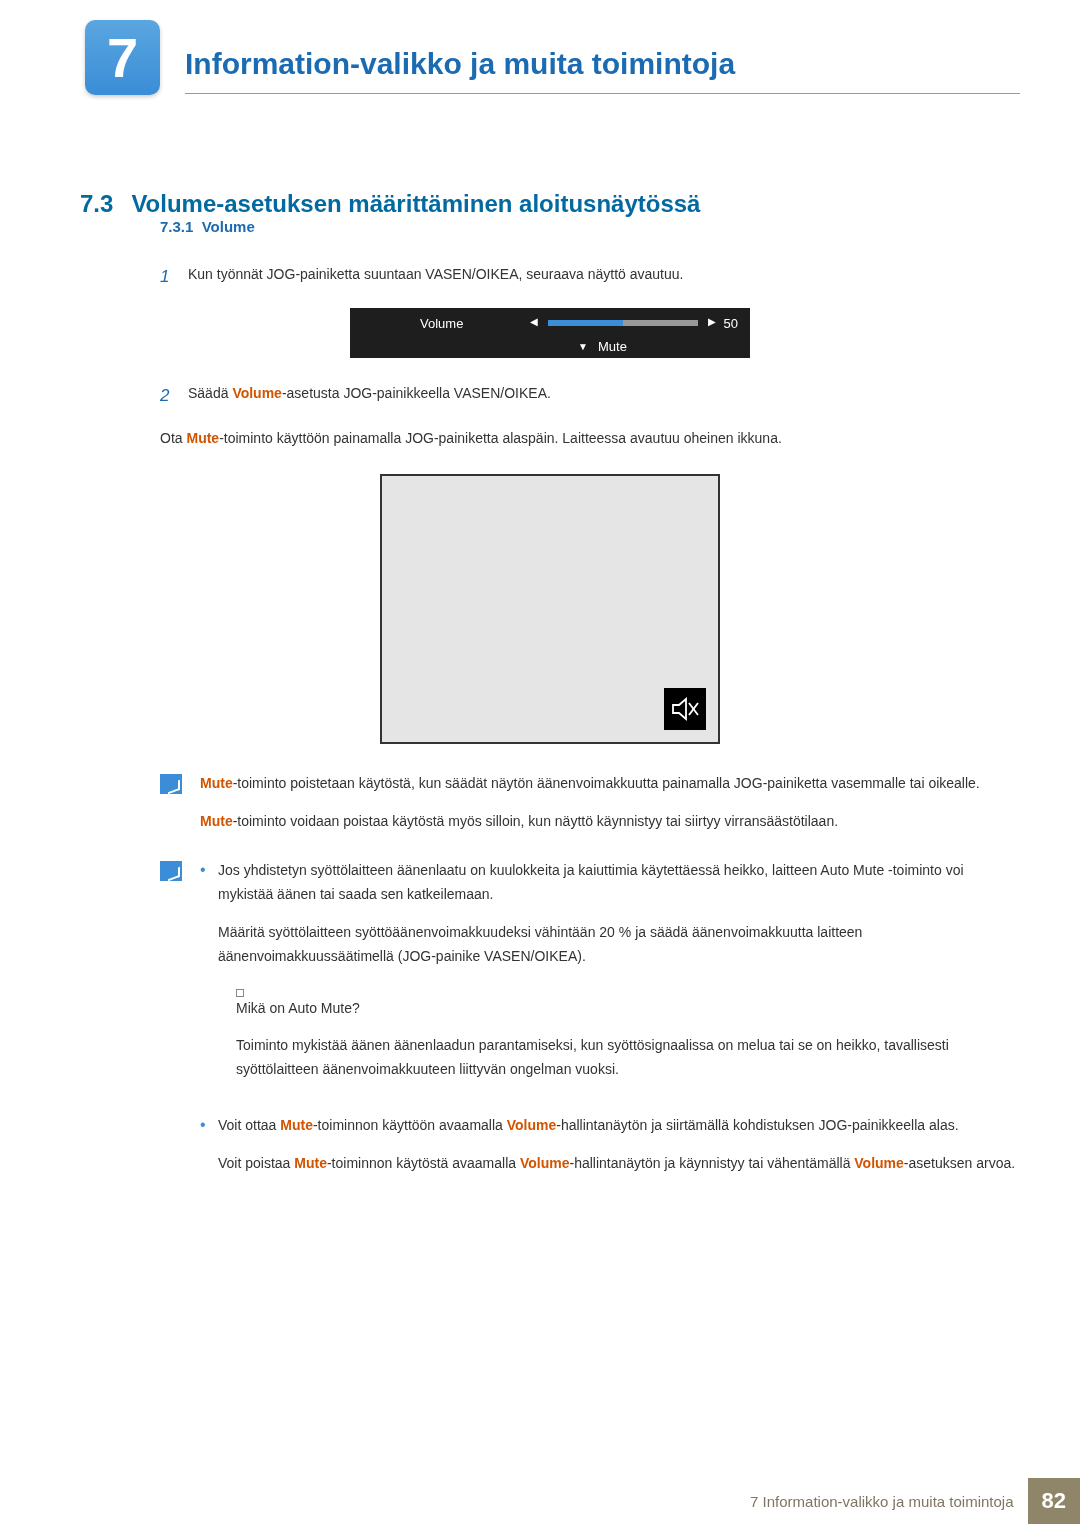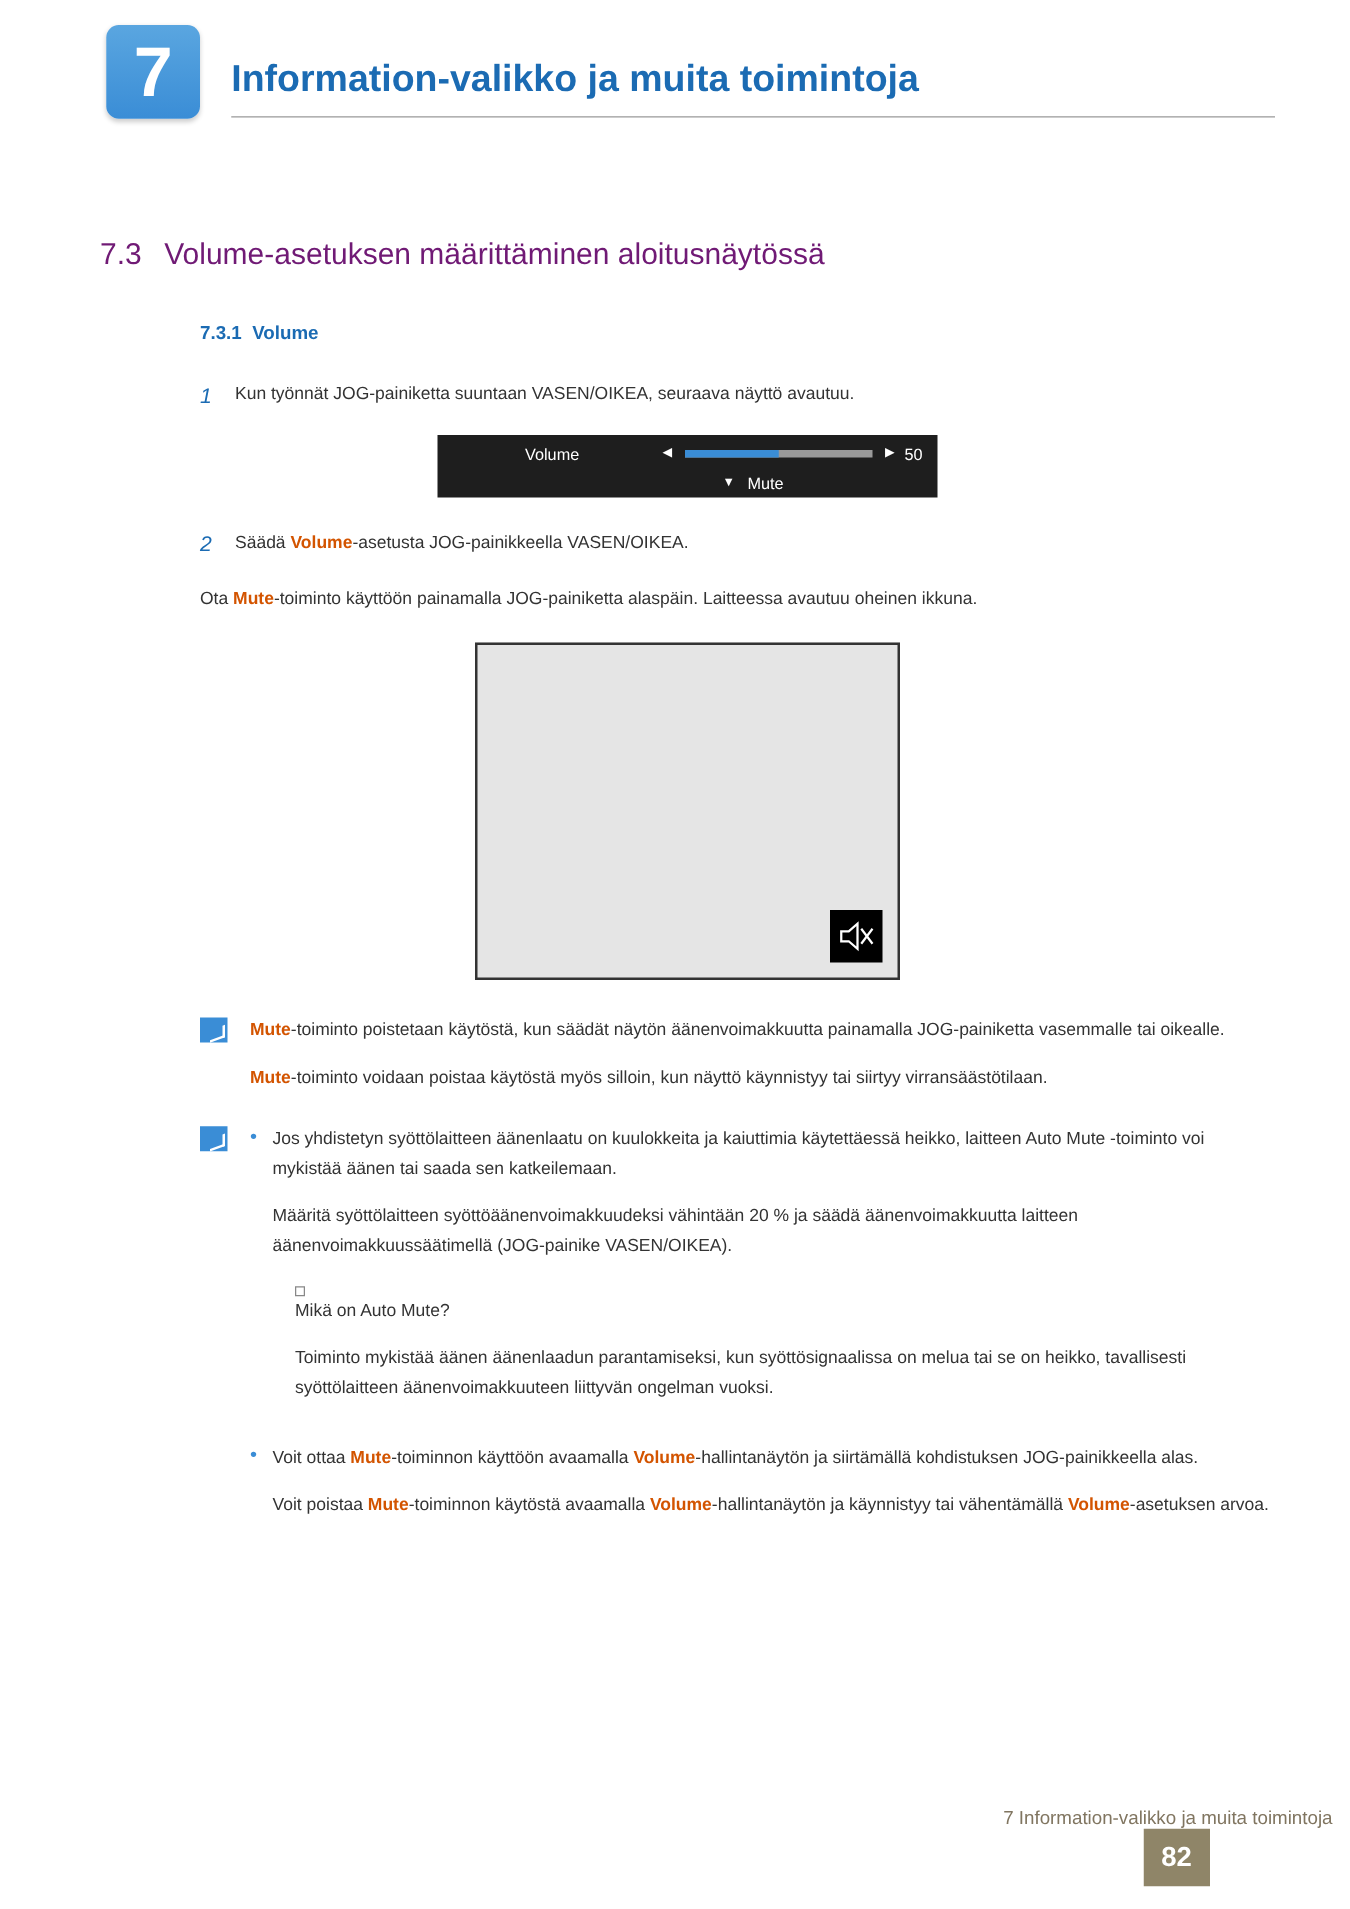--- a/index.html
+++ b/index.html
@@ -43,24 +43,23 @@
     border-bottom: 1px solid #999;
     flex: 1;
   }
   .content {
     position: absolute;
     top: 190px;
     left: 80px;
     right: 60px;
   }
   .section-title {
-    color: #701a75;
+    color: #0369a1;
     font-size: 24px;
-    font-weight: normal;
-    margin-bottom: 40px;
+    font-weight: bold;
   }
   .section-number { margin-right: 18px; }
   .sub-section-title {
     color: #1b6bb3;
     font-size: 15px;
     font-weight: bold;
     margin-left: 80px;
     margin-bottom: 28px;
   }
   .body-text {
@@ -187,25 +186,24 @@
   }
   .sub-dot {
     width: 8px; height: 8px;
     border: 1px solid #888;
     margin-top: 6px;
     margin-right: 12px;
     flex-shrink: 0;
   }
   .footer {
     position: absolute;
-    bottom: 18px;
+    bottom: 3px;
     right: 0;
     display: flex;
     align-items: center;
-    flex-direction: column;
   }
   .footer-text {
     color: #807560;
     font-size: 15px;
     margin-right: 14px;
   }
   .footer-pagebox {
     background: #8f8568;
     color: #fff;
     font-size: 22px;

